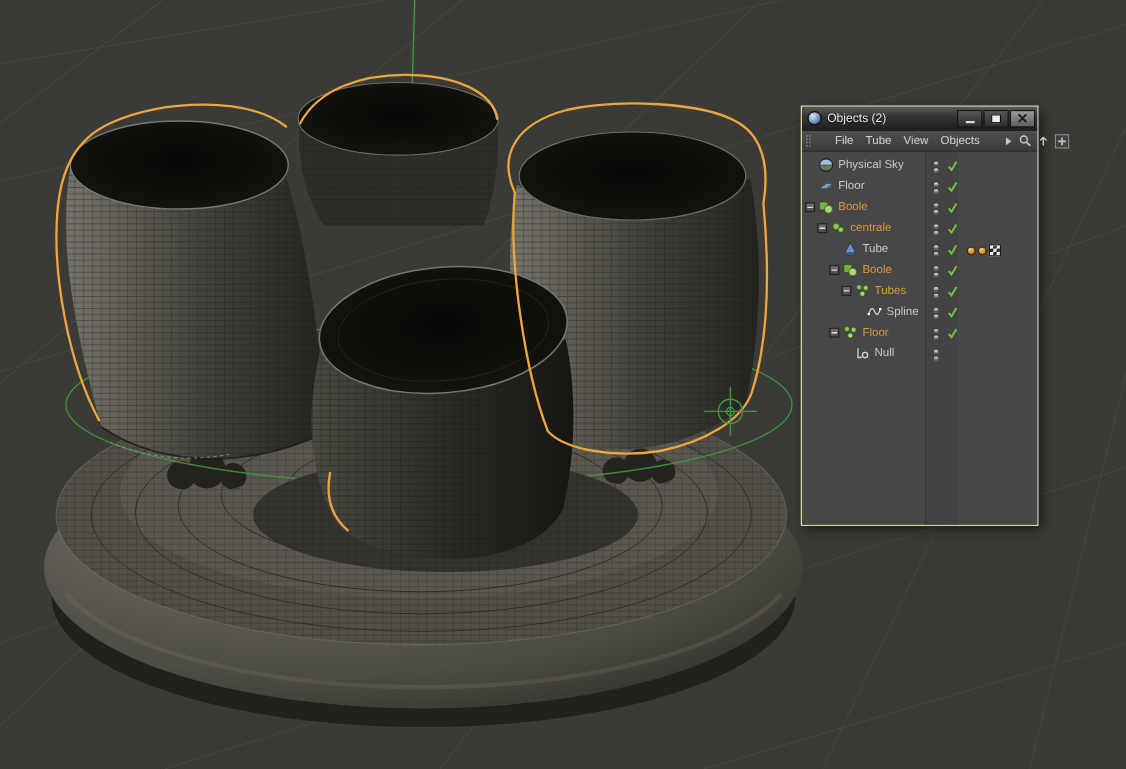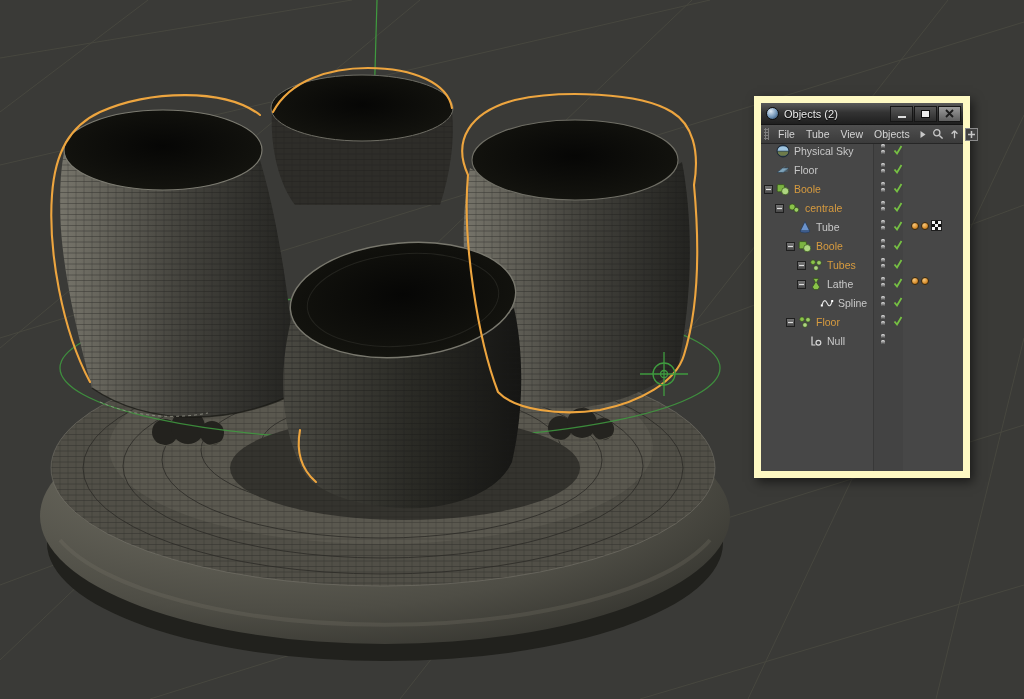--- a/index.html
+++ b/index.html
@@ -16,49 +16,49 @@
   .stage{position:relative;width:1024px;height:699px;background:var(--vp-bg);overflow:hidden}
 
   
   .viewport{position:absolute;inset:0}
   .viewport svg{display:block}
   .grid path{stroke:#47473f;stroke-width:1;fill:none}
   .sel-stroke{stroke:var(--sel);fill:none}
   .axis-stroke{stroke:var(--axis);fill:none}
 
   
-  .panel{position:absolute;left:754px;top:96px;width:216px;height:382px;
-    background:var(--panel-bg);border:7px solid #fef9c3;
+  .panel{position:absolute;left:728px;top:96px;width:216px;height:382px;
+    background:var(--panel-bg);border:1px solid #fef9c3;
     box-shadow:3px 4px 10px rgba(0,0,0,.55), inset 0 0 0 1px #5c5c5c;
     font-size:11px;color:#c8c8c8}
   .titlebar{height:22px;display:flex;align-items:center;padding:0 2px 0 5px;
     background:linear-gradient(#5a5a5a,#333 45%,#1f1f1f);border-bottom:1px solid #141414}
   .app-icon{width:13px;height:13px;border-radius:50%;flex:none;margin-right:5px;
     background:radial-gradient(circle at 35% 30%,#dfe9f2,#6f93b6 55%,#23374f);
     border:1px solid #0e0e0e}
   .title{flex:1;color:#e8e8e8;font-size:11px;text-shadow:0 1px 1px #000;white-space:nowrap}
   .winbtns{display:flex;align-items:center}
   .wb{width:23px;height:16px;margin-left:1px;display:flex;align-items:center;justify-content:center;
     background:linear-gradient(#565656,#2d2d2d);border:1px solid #161616;cursor:pointer}
   .wb .min-glyph{width:8px;height:2px;background:#ddd;margin-top:6px}
   .wb .max-glyph{width:9px;height:8px;background:#ececec;border:1px solid #0d0d0d}
   .wb.close{background:linear-gradient(#9b9b9b,#5f5f5f)}
-  .menubar{height:19px;display:flex;align-items:center;gap:9px;padding:0 4px 0 3px;
+  .menubar{height:19px;display:flex;align-items:center;gap:22px;padding:0 4px 0 3px;
     background:linear-gradient(#4f4f4f,#3b3b3b);border-bottom:1px solid #262626;color:#d4d4d4}
   .grip{width:5px;height:12px;flex:none;
     background-image:radial-gradient(#7d7d7d 1px,transparent 1.1px);background-size:3px 3px}
   .menu-items{display:flex;gap:11px}
   .menu-item{font-size:10.5px;cursor:default}
   .mb-right{margin-left:auto;display:flex;align-items:center;gap:5px}
   .mb-icon{display:flex;align-items:center;justify-content:center;cursor:pointer}
   .plusbox{width:13px;height:13px;border:1px solid #8a8a8a;background:#424242}
   .tree{position:absolute;left:0;right:0;top:41px;bottom:0;background:#474747;overflow:hidden}
   .tree::before{content:"";position:absolute;left:112px;top:0;bottom:0;width:30px;background:#434343}
   .tree::after{content:"";position:absolute;left:112px;top:0;bottom:0;width:1px;background:#383838}
-  .tree-row{position:relative;height:19px;display:flex;align-items:flex-start;cursor:default}
+  .tree-row{position:relative;height:19px;display:flex;align-items:flex-end;cursor:default}
   .row-left{flex:0 0 112px;display:flex;align-items:center;overflow:hidden}
   .indent{flex:none;height:1px}
   .expander{flex:none;width:9px;height:9px;margin-right:3px;
     background:linear-gradient(#747474,#484848);border:1px solid #1f1f1f;
     display:flex;align-items:center;justify-content:center}
   .exp-spacer{flex:none;width:12px}
   .obj-icon{flex:none;width:14px;height:14px;margin-right:4px}
   .obj-icon svg{width:14px;height:14px;display:block}
   .obj-label{font-size:10.5px;white-space:nowrap;color:#c8c8c8}
   .obj-label.orange{color:var(--orange-label)}
@@ -438,49 +438,20 @@
           </div>
           <div class="row-check">
             <svg viewBox="0 0 10 10">
               <path d="M1.5 5.5l2.5 3 4.5-7.5" fill="none" stroke="currentColor" stroke-width="1.8"></path>
             </svg>
           </div>
           <div class="row-tags"></div>
         </div>
         <div class="tree-row">
           <div class="row-left">
-            <span class="indent" style="width: 36px;"></span>
-            <span class="expander">
-              <svg viewBox="0 0 7 7">
-                <path d="M1 3.5h5" stroke="#e0e0e0" stroke-width="1.2"></path>
-              </svg>
-            </span>
-            <span class="obj-icon">
-              <svg viewBox="0 0 14 14">
-                <path d="M4.2 1.4h5.6L7.6 5.4l3 4.6-1.7 2.6H5.1L3.4 10l3-4.6z" fill="#8bc34a" stroke="#2f4f15" stroke-width="0.7"></path>
-              </svg>
-            </span>
-            <span class="obj-label">Lathe</span>
-          </div>
-          <div class="row-dots">
-            <i class="dot"></i>
-            <i class="dot"></i>
-          </div>
-          <div class="row-check">
-            <svg viewBox="0 0 10 10">
-              <path d="M1.5 5.5l2.5 3 4.5-7.5" fill="none" stroke="currentColor" stroke-width="1.8"></path>
-            </svg>
-          </div>
-          <div class="row-tags">
-            <span class="tag-dot"></span>
-            <span class="tag-dot"></span>
-          </div>
-        </div>
-        <div class="tree-row">
-          <div class="row-left">
             <span class="indent" style="width: 47px;"></span>
             <span class="exp-spacer"></span>
             <span class="obj-icon">
               <svg viewBox="0 0 14 14">
                 <path d="M1.8 9.5C3.5 3.5 5.5 3.5 7 7s3.4 4.5 5.2-2" fill="none" stroke="#e4e4e4" stroke-width="1.1"></path>
                 <rect x="0.8" y="8.5" width="2" height="2" fill="#fff"></rect>
                 <rect x="11.2" y="4" width="2" height="2" fill="#fff"></rect>
               </svg>
             </span>
             <span class="obj-label">Spline</span>

